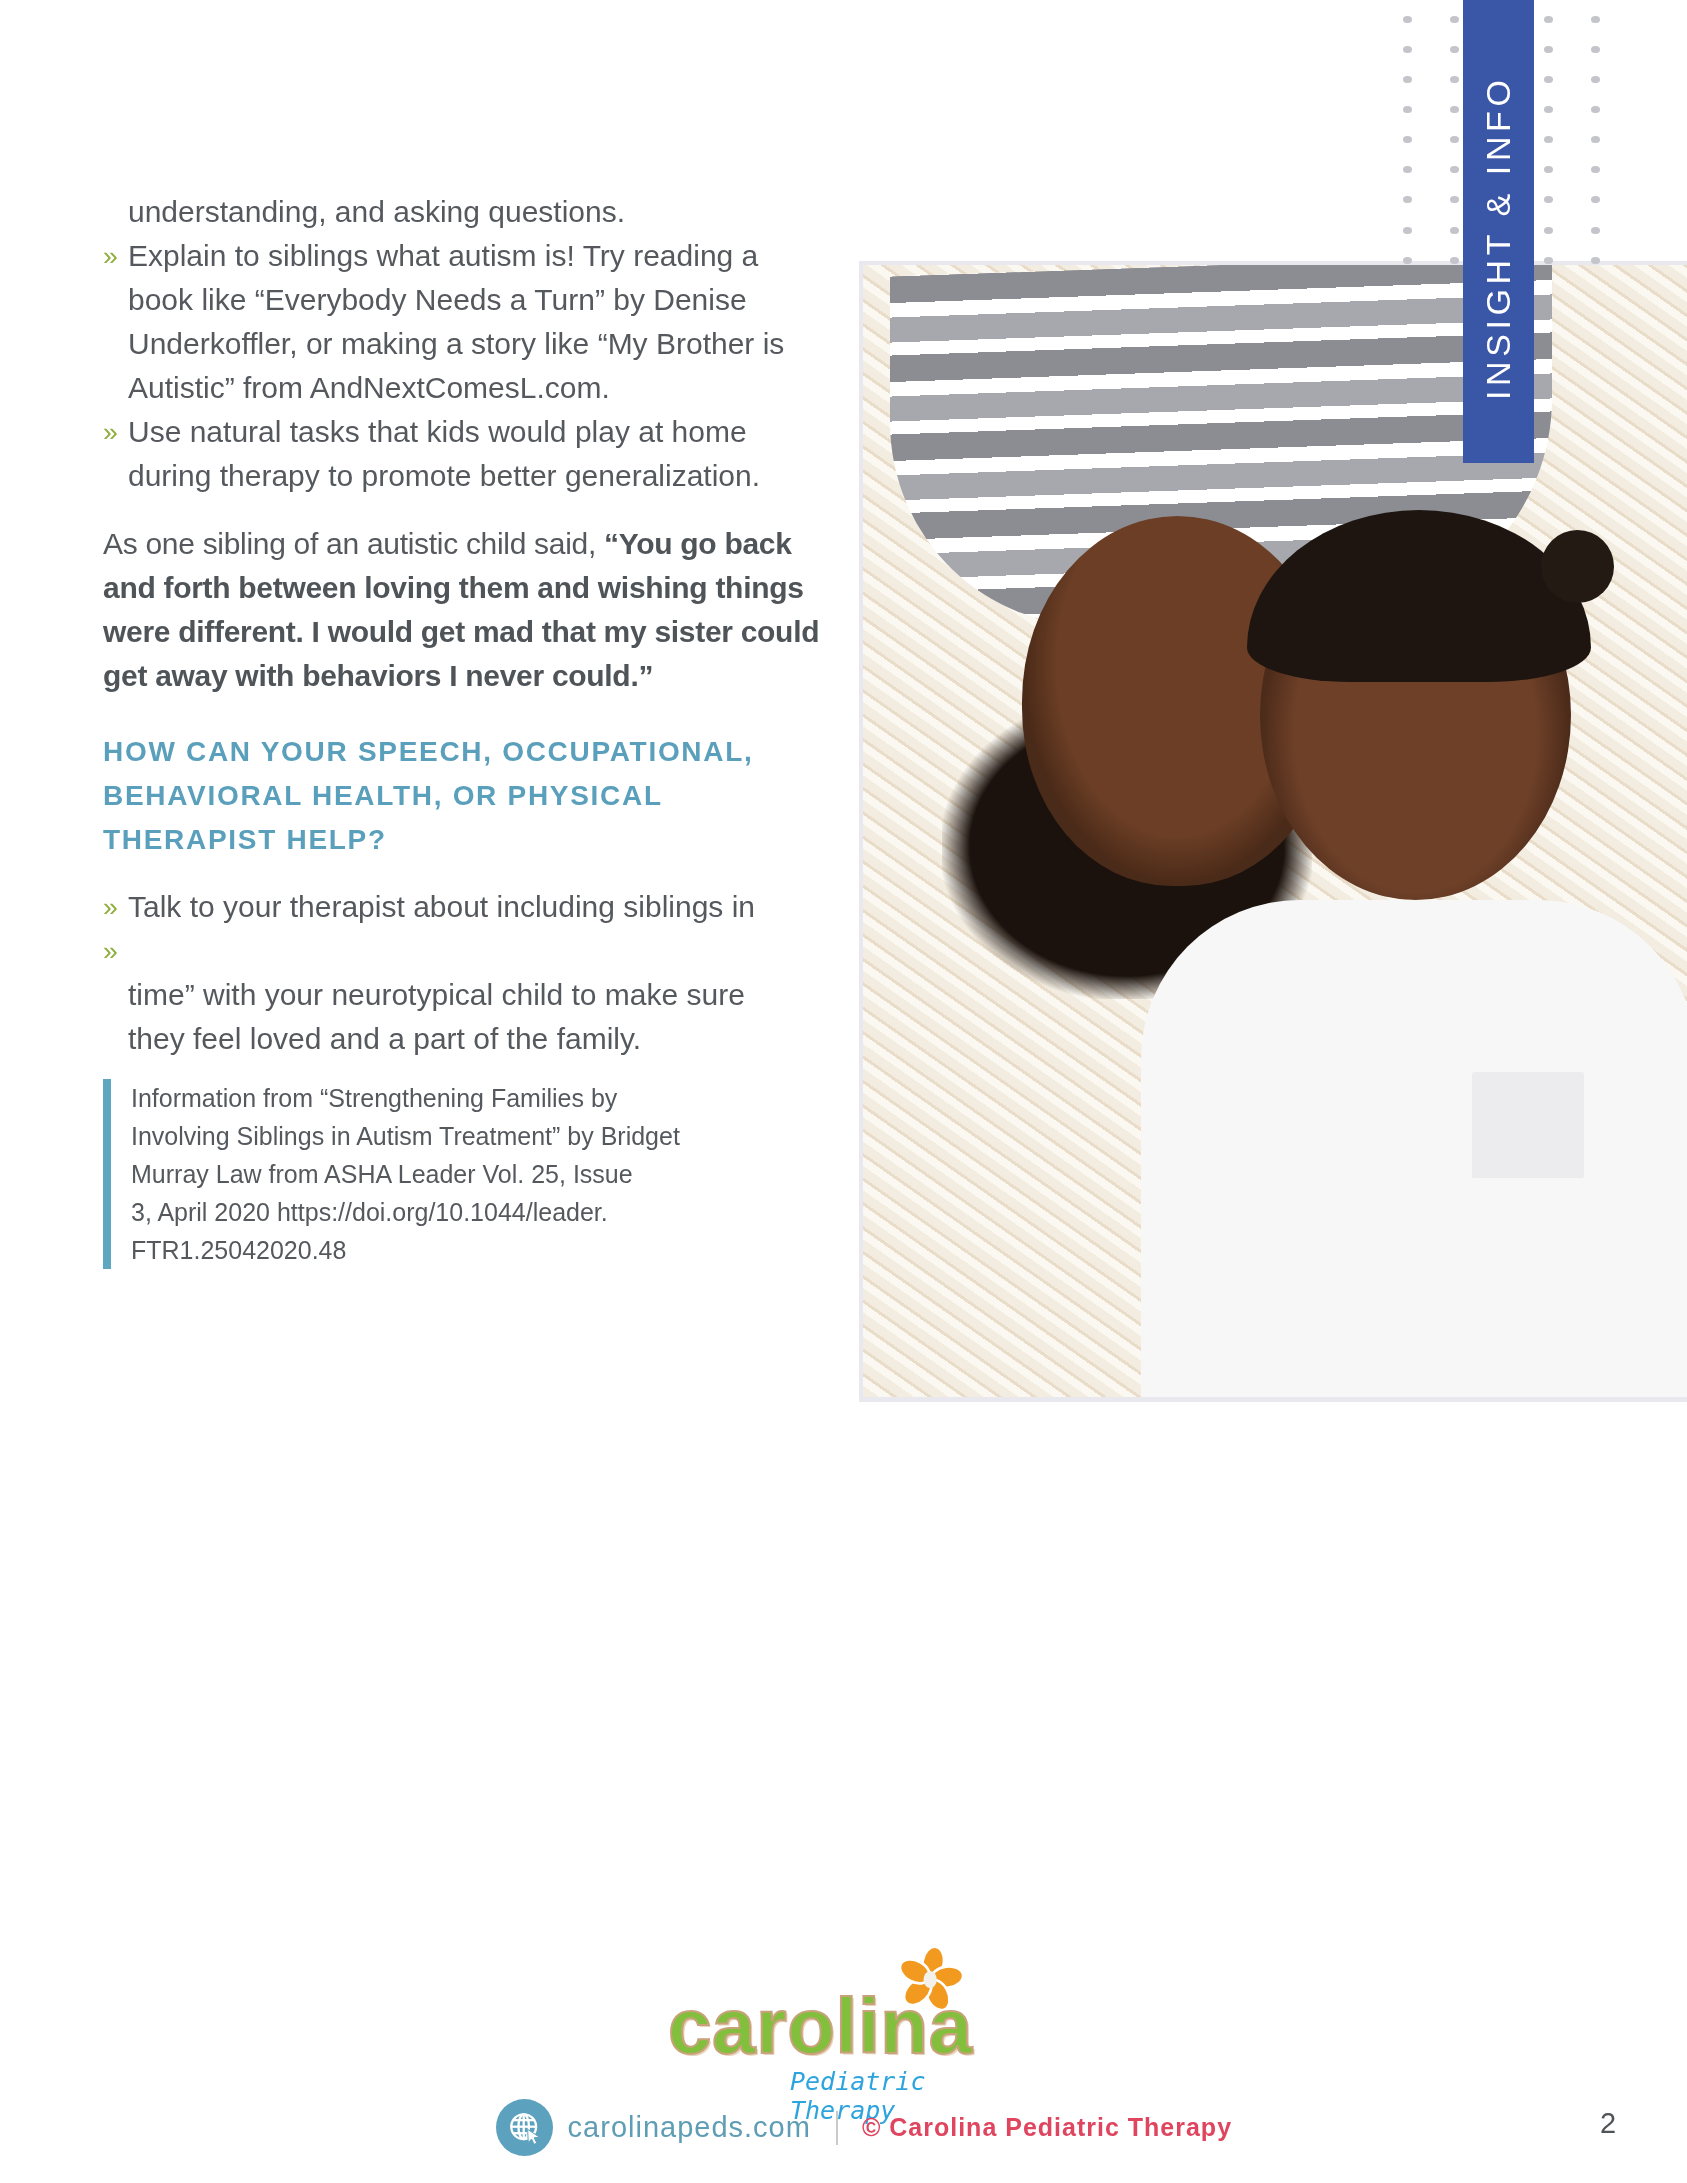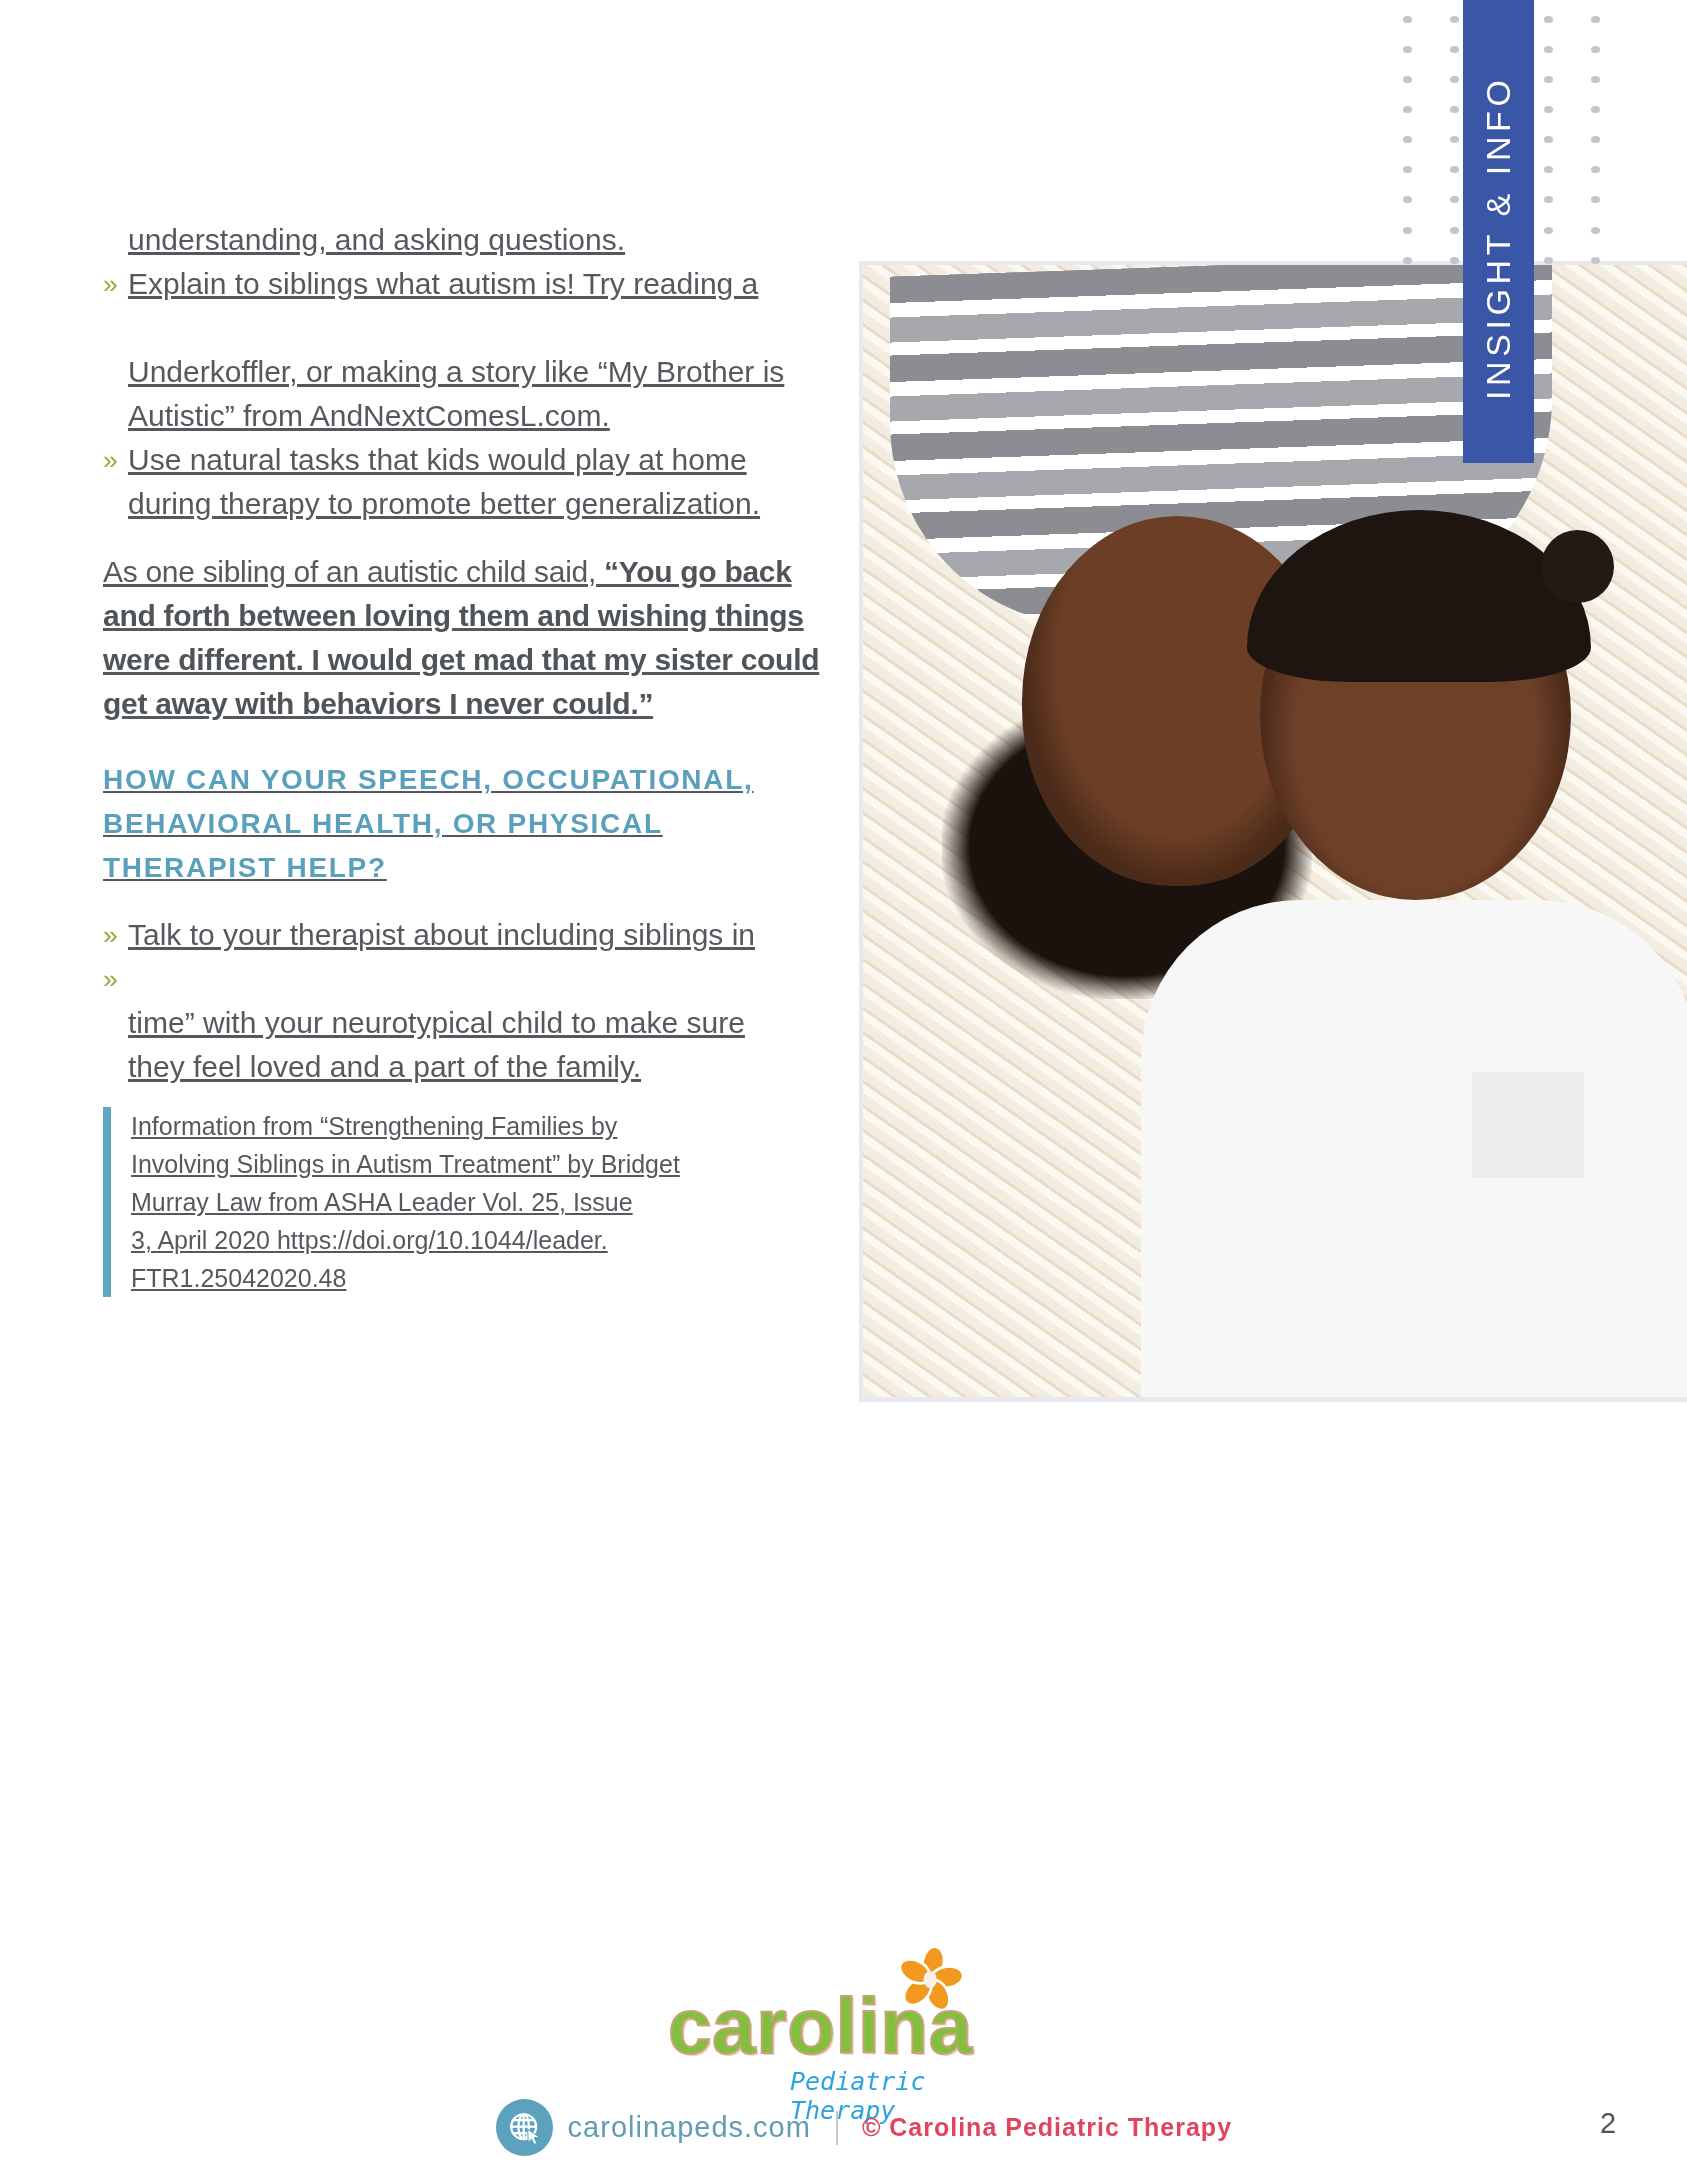--- a/index.html
+++ b/index.html
@@ -3,21 +3,21 @@
 <meta charset="utf-8">
 <style>
   html, body { margin: 0; padding: 0; }
   body {
     width: 1687px; height: 2183px; position: relative; overflow: hidden;
     background: #ffffff;
     font-family: "Liberation Sans", "DejaVu Sans", sans-serif;
     color: #55595e;
   }
   .col {
-    position: absolute; left: 103px; top: 218px; width: 734px; text-decoration: underline;
+    position: absolute; left: 103px; top: 190px; width: 734px;
   }
   .p { font-size: 30px; line-height: 44px; margin: 0; }
   .bullet-list { list-style: none; margin: 0; padding: 0; }
   .bullet-list li { position: relative; padding-left: 25px; font-size: 30px; line-height: 44px; }
   .bullet-list li .chev {
     position: absolute; left: 0; top: 0; color: #8fae3e; font-size: 26.5px; line-height: 44px;
   }
   .cont { padding-left: 25px; }
   .quote-para { margin-top: 24px; font-size: 30px; line-height: 44px; letter-spacing: -0.3px; }
   .quote-para b { font-weight: bold; color: #4f5459; }
@@ -163,21 +163,21 @@
     <div class="dot" style="left: 1591px; top: 257px;"></div>
   </div>
 
 <div class="col">
   <p class="p cont">understanding, and asking questions.</p>
 
   <ul class="bullet-list">
     <li>
       <span class="chev">»</span>
       <span>Explain to siblings what autism is! Try reading a</span><br>
-      <br>
+      <span>book like “Everybody Needs a Turn” by Denise</span><br>
       <span>Underkoffler, or making a story like “My Brother is</span><br>
       <span>Autistic” from AndNextComesL.com.</span>
     </li>
     <li>
       <span class="chev">»</span>
       <span>Use natural tasks that kids would play at home</span><br>
       <span>during therapy to promote better generalization.</span>
     </li>
   </ul>
 

